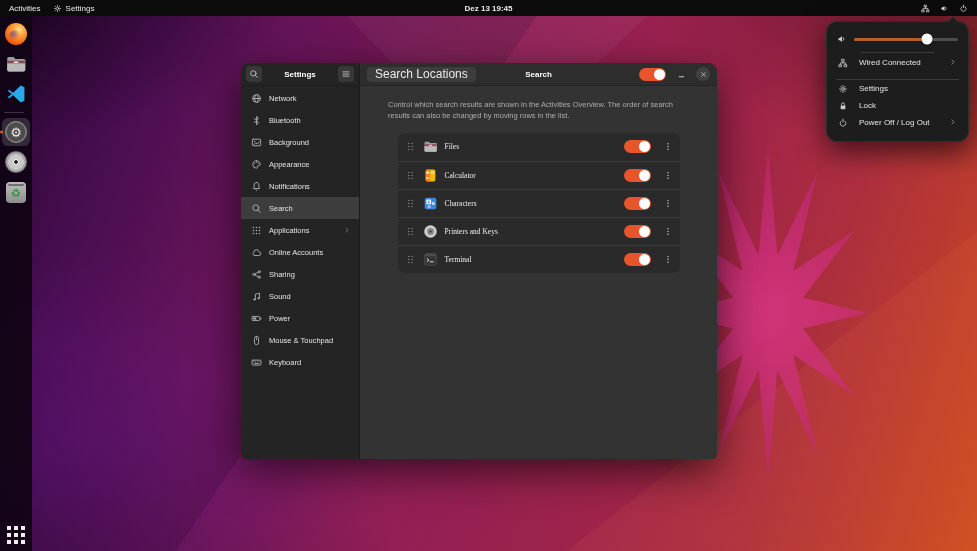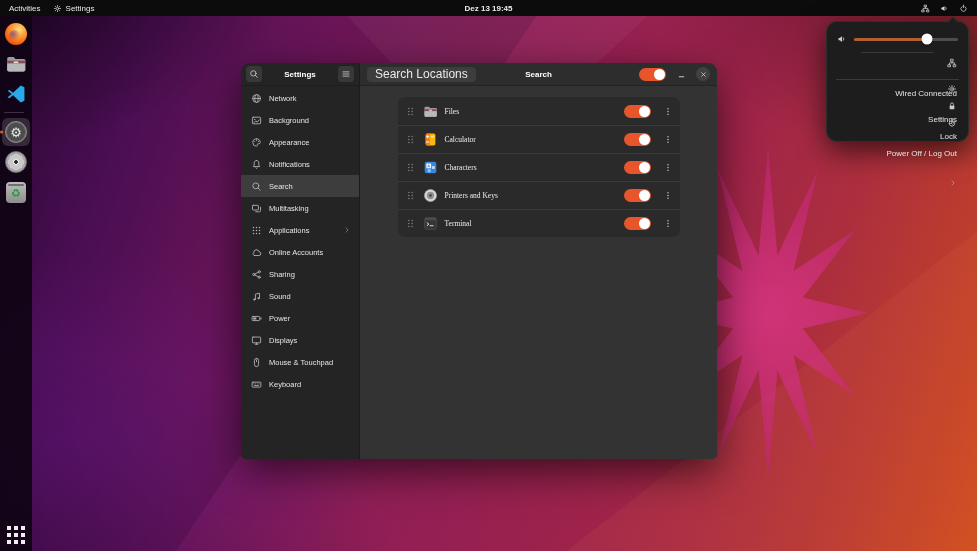--- a/index.html
+++ b/index.html
@@ -109,21 +109,21 @@
     padding:8px 6px 6px; color:#e4e4e4; }
   .pop-arrow { position:absolute; top:-4.5px; right:11px; width:8px; height:8px; background:#1d1d1d; transform:rotate(45deg);
     border-left:1px solid rgba(255,255,255,.08); border-top:1px solid rgba(255,255,255,.08); }
   .vol-row { display:flex; align-items:center; gap:7px; height:18px; padding:0 4px; }
   .vol-row .ic { color:#cfcfcf; }
   .slider { flex:1; height:3px; border-radius:2px; background:#4d4d4d; position:relative; cursor:pointer; }
   .slider .fill { height:100%; border-radius:2px; background:#b2602f; }
   .slider .sknob { position:absolute; top:50%; transform:translate(-50%,-50%); width:11px; height:11px; border-radius:50%; background:#fff; box-shadow:0 1px 2px rgba(0,0,0,.5); }
   .pdiv { height:1px; background:#3a3a3a; margin:4px 3px; }
   .pdiv.short { margin:4px 28px 5px; }
-  .pop-item { display:flex; align-items:flex-end; gap:21px; height:17px; padding:0 5px; font-size:8px; border-radius:5px; cursor:pointer;flex-direction:column; }
+  .pop-item { display:flex; align-items:flex-start; gap:11px; height:17px; padding:0 5px; font-size:8px; border-radius:5px; cursor:pointer; }
   .pop-item .ic { color:#c9c9c9; }
   .pop-item .chev { margin-left:auto; width:8px; height:8px; color:#b3b3b3; }
 </style>
 </head>
 <body>
 
 <div class="screen">
 
   <div class="wallpaper">
     <div class="facet-a"></div>
@@ -268,20 +268,28 @@
                 <circle cx="8" cy="8" r="5.6"></circle>
                 <ellipse cx="8" cy="8" rx="2.6" ry="5.6"></ellipse>
                 <path d="M2.4 8h11.2"></path>
               </svg>
             </span>
             <span class="sb-lbl">Network</span>
           </div>
           <div class="sb-item">
             <span class="ic ic11">
               <svg viewBox="0 0 16 16" fill="none" stroke="currentColor" stroke-width="1.3" stroke-linecap="round" stroke-linejoin="round">
+                <path d="M4.8 4.8 11.2 11.2 8 14 V2 l3.2 2.8 L4.8 11.2"></path>
+              </svg>
+            </span>
+            <span class="sb-lbl">Bluetooth</span>
+          </div>
+          <div class="sb-item">
+            <span class="ic ic11">
+              <svg viewBox="0 0 16 16" fill="none" stroke="currentColor" stroke-width="1.3" stroke-linecap="round" stroke-linejoin="round">
                 <rect x="2" y="3.2" width="12" height="9.6" rx="1.2"></rect>
                 <circle cx="5.4" cy="6.4" r="1" fill="currentColor" stroke="none"></circle>
                 <path d="M4 11.4 7 8.4l2 2 3-3.4"></path>
               </svg>
             </span>
             <span class="sb-lbl">Background</span>
           </div>
           <div class="sb-item">
             <span class="ic ic11">
               <svg viewBox="0 0 16 16" fill="none" stroke="currentColor" stroke-width="1.3" stroke-linecap="round" stroke-linejoin="round">
@@ -303,29 +311,20 @@
             <span class="sb-lbl">Notifications</span>
           </div>
           <div class="sb-item selected">
             <span class="ic ic11">
               <svg viewBox="0 0 16 16" fill="none" stroke="currentColor" stroke-width="1.3" stroke-linecap="round" stroke-linejoin="round">
                 <circle cx="7" cy="7" r="4.3"></circle>
                 <path d="M10.3 10.3 13.4 13.4"></path>
               </svg>
             </span>
             <span class="sb-lbl">Search</span>
-          </div>
-          <div class="sb-item">
-            <span class="ic ic11">
-              <svg viewBox="0 0 16 16" fill="none" stroke="currentColor" stroke-width="1.3" stroke-linecap="round" stroke-linejoin="round">
-                <rect x="2.2" y="3.4" width="8.6" height="6.8" rx="1"></rect>
-                <path d="M13.8 6.2v5a1.6 1.6 0 0 1-1.6 1.6H6.8"></path>
-              </svg>
-            </span>
-            <span class="sb-lbl">Multitasking</span>
           </div>
           <div class="sb-item">
             <span class="ic ic11">
               <svg viewBox="0 0 16 16" fill="none" stroke="currentColor" stroke-width="1.3" stroke-linecap="round" stroke-linejoin="round">
                 <g fill="currentColor" stroke="none">
                   <circle cx="3.6" cy="3.6" r="1.1"></circle>
                   <circle cx="8" cy="3.6" r="1.1"></circle>
                   <circle cx="12.4" cy="3.6" r="1.1"></circle>
                   <circle cx="3.6" cy="8" r="1.1"></circle>
                   <circle cx="8" cy="8" r="1.1"></circle>
@@ -378,46 +377,38 @@
                 <rect x="1.6" y="5" width="11" height="6" rx="1.2"></rect>
                 <path d="M14.4 6.8v2.4"></path>
                 <rect x="3.2" y="6.5" width="4.5" height="3" fill="currentColor" stroke="none"></rect>
               </svg>
             </span>
             <span class="sb-lbl">Power</span>
           </div>
           <div class="sb-item">
             <span class="ic ic11">
               <svg viewBox="0 0 16 16" fill="none" stroke="currentColor" stroke-width="1.3" stroke-linecap="round" stroke-linejoin="round">
-                <rect x="2" y="3" width="12" height="8.4" rx="1"></rect>
-                <path d="M6 13.4h4M8 11.4v2"></path>
-              </svg>
-            </span>
-            <span class="sb-lbl">Displays</span>
-          </div>
-          <div class="sb-item">
-            <span class="ic ic11">
-              <svg viewBox="0 0 16 16" fill="none" stroke="currentColor" stroke-width="1.3" stroke-linecap="round" stroke-linejoin="round">
                 <rect x="5" y="2" width="6" height="12" rx="3"></rect>
                 <path d="M8 4.4v2.4"></path>
               </svg>
             </span>
             <span class="sb-lbl">Mouse &amp; Touchpad</span>
           </div>
           <div class="sb-item">
             <span class="ic ic11">
               <svg viewBox="0 0 16 16" fill="none" stroke="currentColor" stroke-width="1.3" stroke-linecap="round" stroke-linejoin="round">
                 <rect x="1.6" y="4.6" width="12.8" height="7.2" rx="1.1"></rect>
                 <path d="M4 7.2h.1M6.6 7.2h.1M9.2 7.2h.1M11.8 7.2h.1M5 9.6h6"></path>
               </svg>
             </span>
             <span class="sb-lbl">Keyboard</span>
           </div>
         </nav>
       <main class="content">
+        <p class="desc">Control which search results are shown in the Activities Overview. The order of search results can also be changed by moving rows in the list.</p>
         <div class="card" id="search-rows">
             <div class="row">
               <span class="ic handle">
                 <svg viewBox="0 0 16 16" fill="none" stroke="currentColor" stroke-width="1.3" stroke-linecap="round" stroke-linejoin="round">
                   <g fill="currentColor" stroke="none">
                     <circle cx="5.6" cy="3.6" r="1"></circle>
                     <circle cx="10.4" cy="3.6" r="1"></circle>
                     <circle cx="5.6" cy="8" r="1"></circle>
                     <circle cx="10.4" cy="8" r="1"></circle>
                     <circle cx="5.6" cy="12.4" r="1"></circle>

